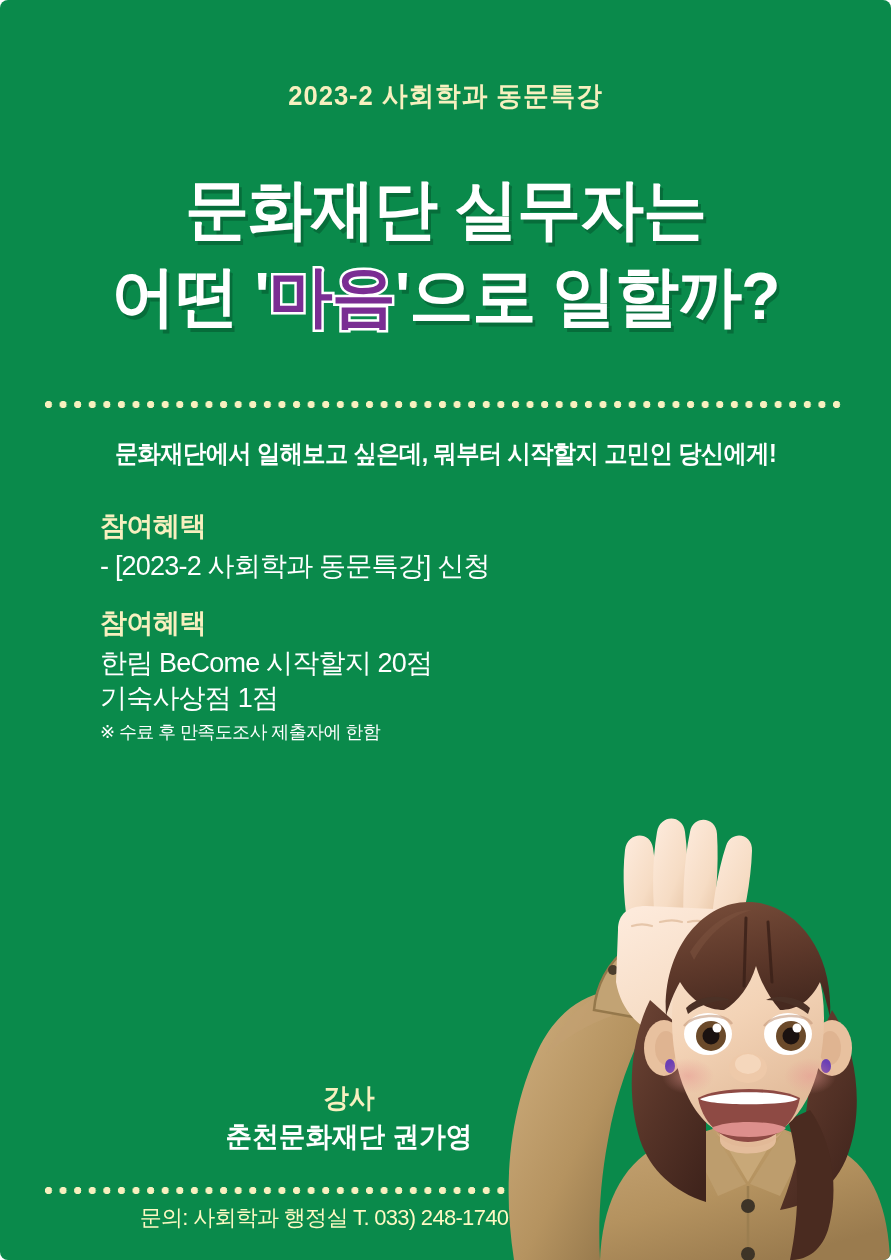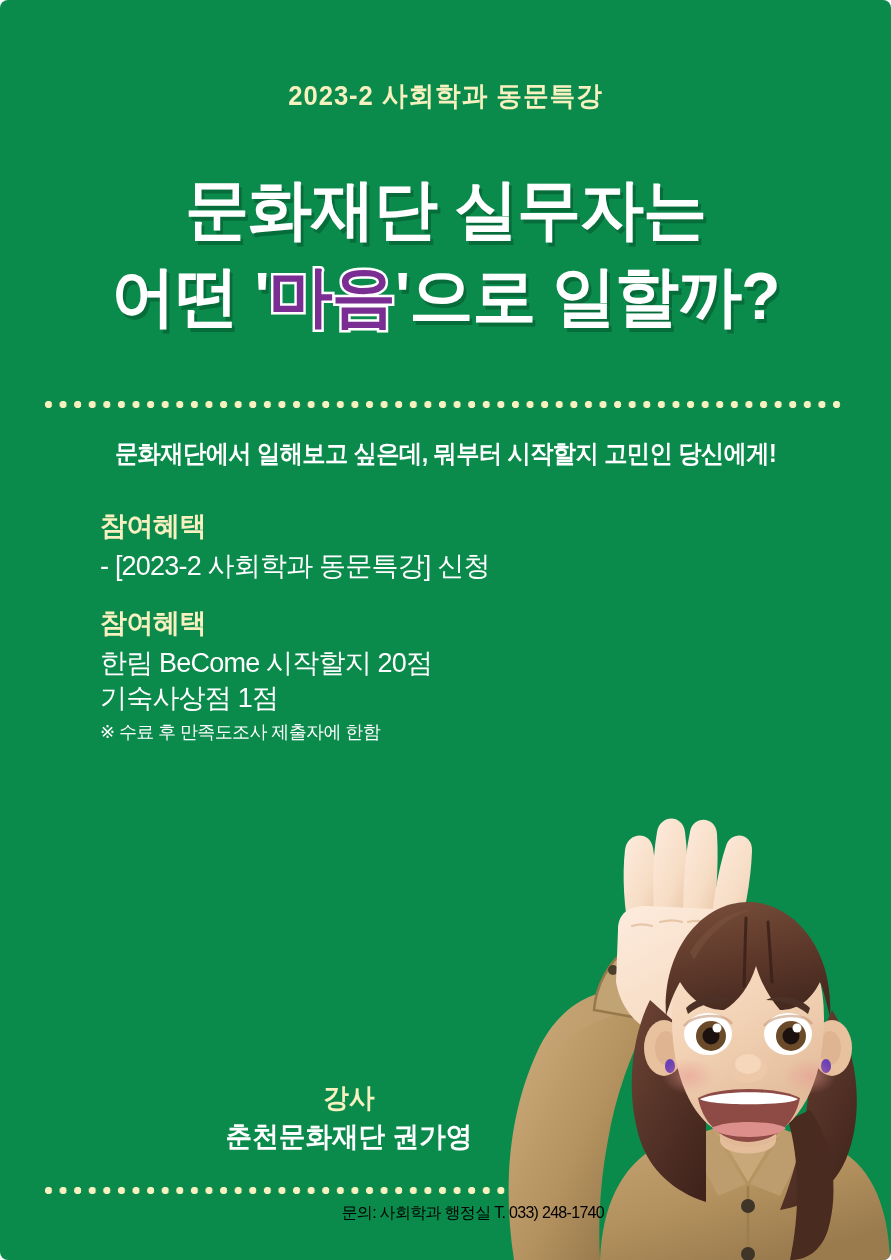--- a/index.html
+++ b/index.html
@@ -144,23 +144,23 @@
     margin-top: 3px;
     transform: scaleX(0.95);
   }
 
   
   .footer {
     position: absolute;
     top: 1203px;
     left: 44px;
     width: 560px;
-    text-align: right;
-    color: #000000;
-    font-size: 16px;
+    text-align: center;
+    color: #fef9c3;
+    font-size: 22px;
     font-weight: 400;
     letter-spacing: -0.7px;
     z-index: 3;
   }
 
   
   .avatar {
     position: absolute;
     left: 480px;
     top: 810px;

